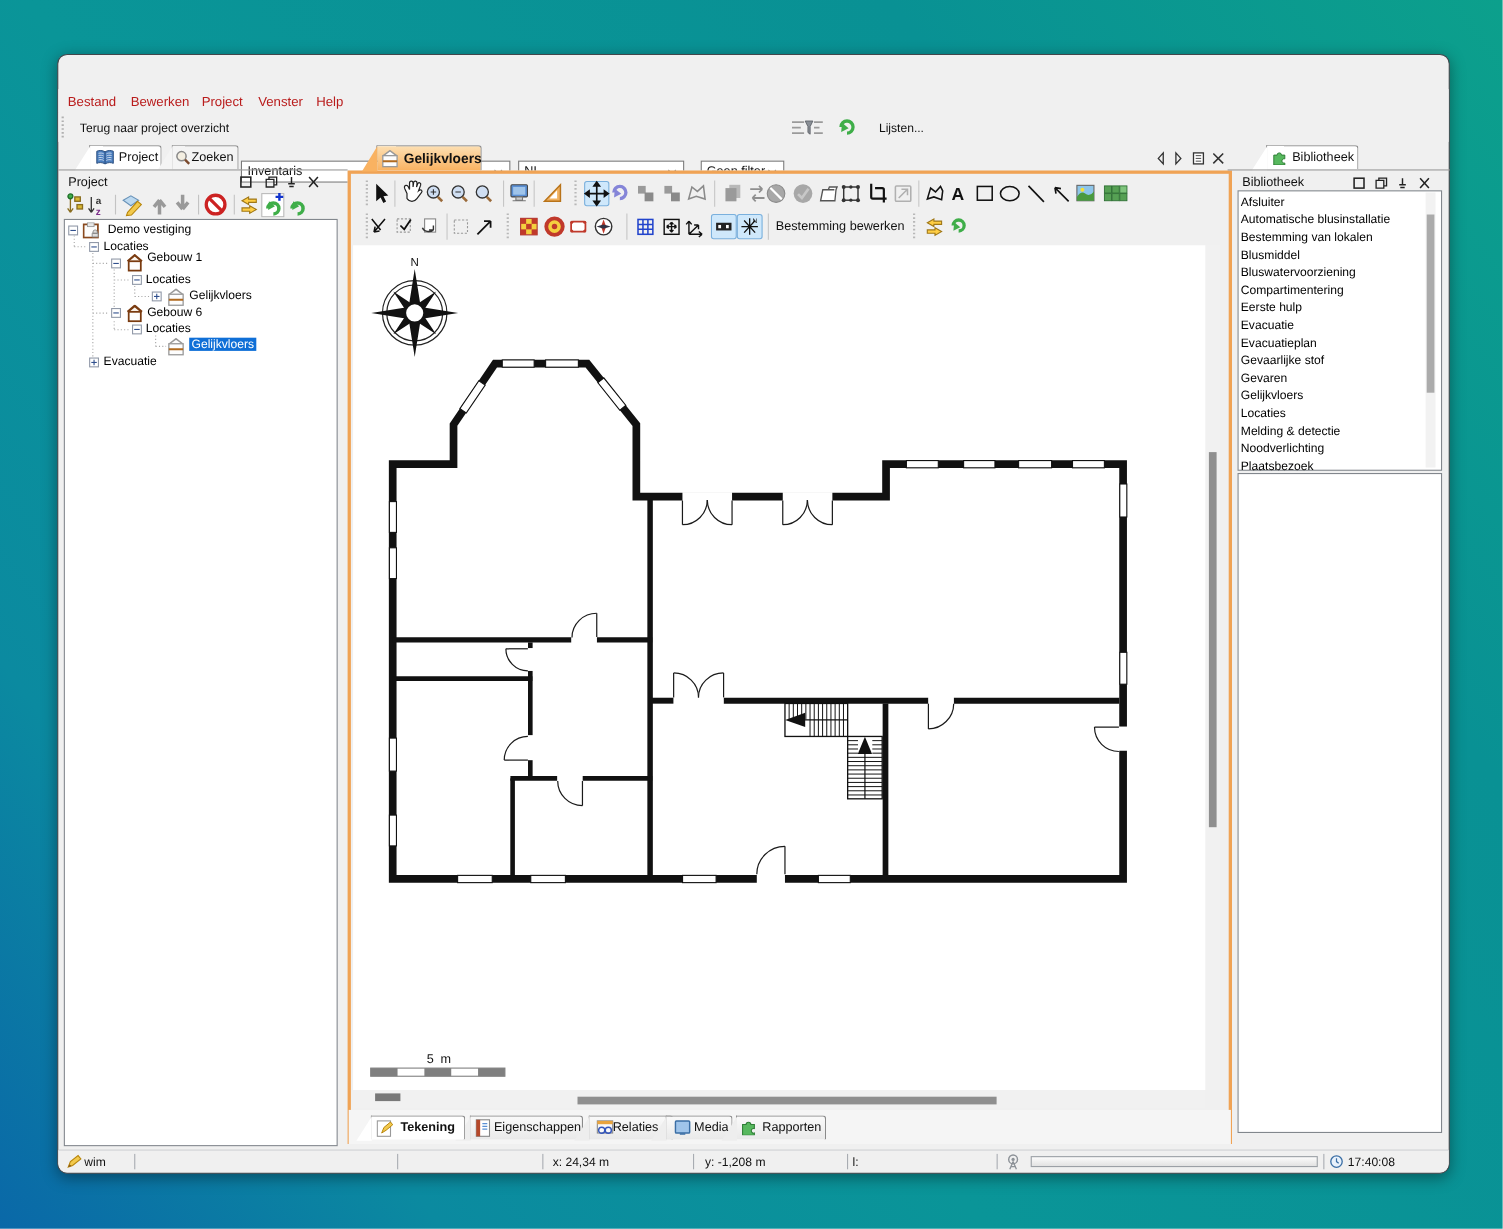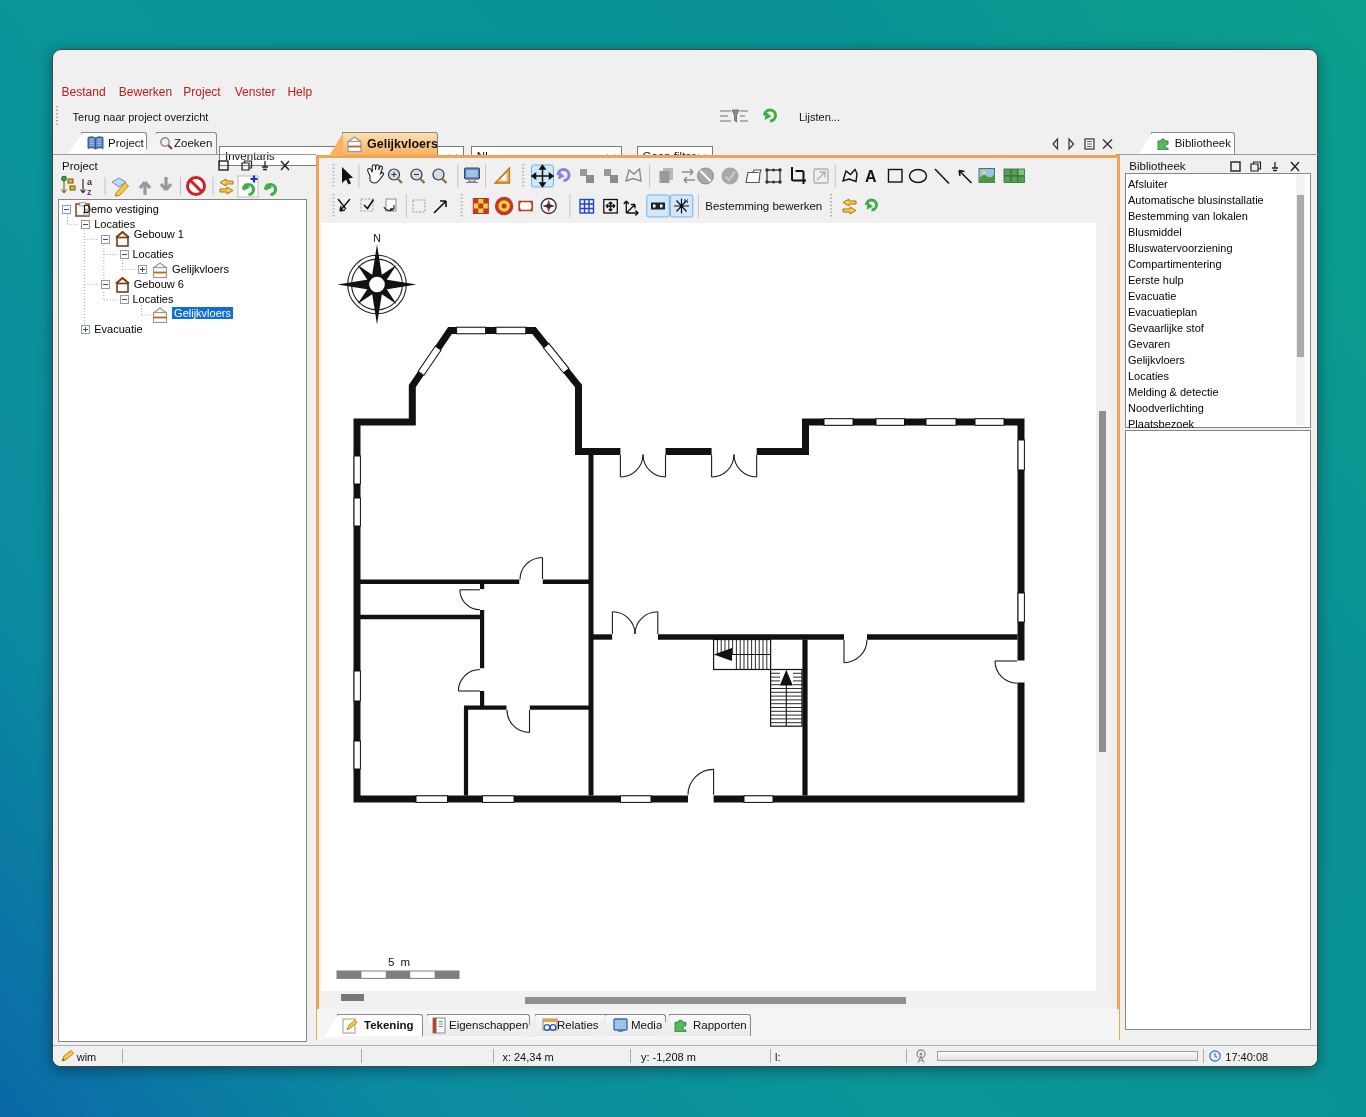--- a/index.html
+++ b/index.html
@@ -499,21 +499,21 @@
 </div>
 <div class="abs" style="left:0;top:0;width:263px;height:1017px;pointer-events:none">
 <div class="ebox" style="left:8.5px;top:154.9px">
         <i></i>
       </div>
       <svg class="abs" style="left:21.5px;top:152.4px" width="17" height="15" viewBox="0 0 17 15">
         <rect x="1" y="2" width="13" height="12" fill="#fdfdfd" stroke="#8a4a1f" stroke-width="1.6"></rect>
         <rect x="4.5" y="0.5" width="6" height="3.5" fill="#e8e8e8" stroke="#999" stroke-width=".8"></rect>
         <path d="M9.5 9 a2 2 0 0 1 4 0 v1.2 h-4 Z M8.8 10 h5.4 v3.4 h-5.4 Z" fill="#ddd" stroke="#888" stroke-width=".8"></path>
       </svg>
-      <span class="trow" style="left:30px;top:152.9px">Demo vestiging</span>
+      <span class="trow" style="left:45px;top:152.9px">Demo vestiging</span>
 <div class="ebox" style="left:28.2px;top:169.8px">
         <i></i>
       </div>
       <span class="trow" style="left:41.2px;top:167.8px">Locaties</span>
 <div class="ebox" style="left:47.8px;top:184.9px">
         <i></i>
       </div>
       <svg class="abs" style="left:60.8px;top:181.4px" width="17" height="17" viewBox="0 0 17 17">
         <path d="M2 6.5 L8.5 1 L15 6.5" fill="#fdf6ee" stroke="#7a3b10" stroke-width="2"></path>
         <rect x="3" y="6.5" width="11" height="8.5" fill="#fdfdfd" stroke="#7a3b10" stroke-width="1.6"></rect>

